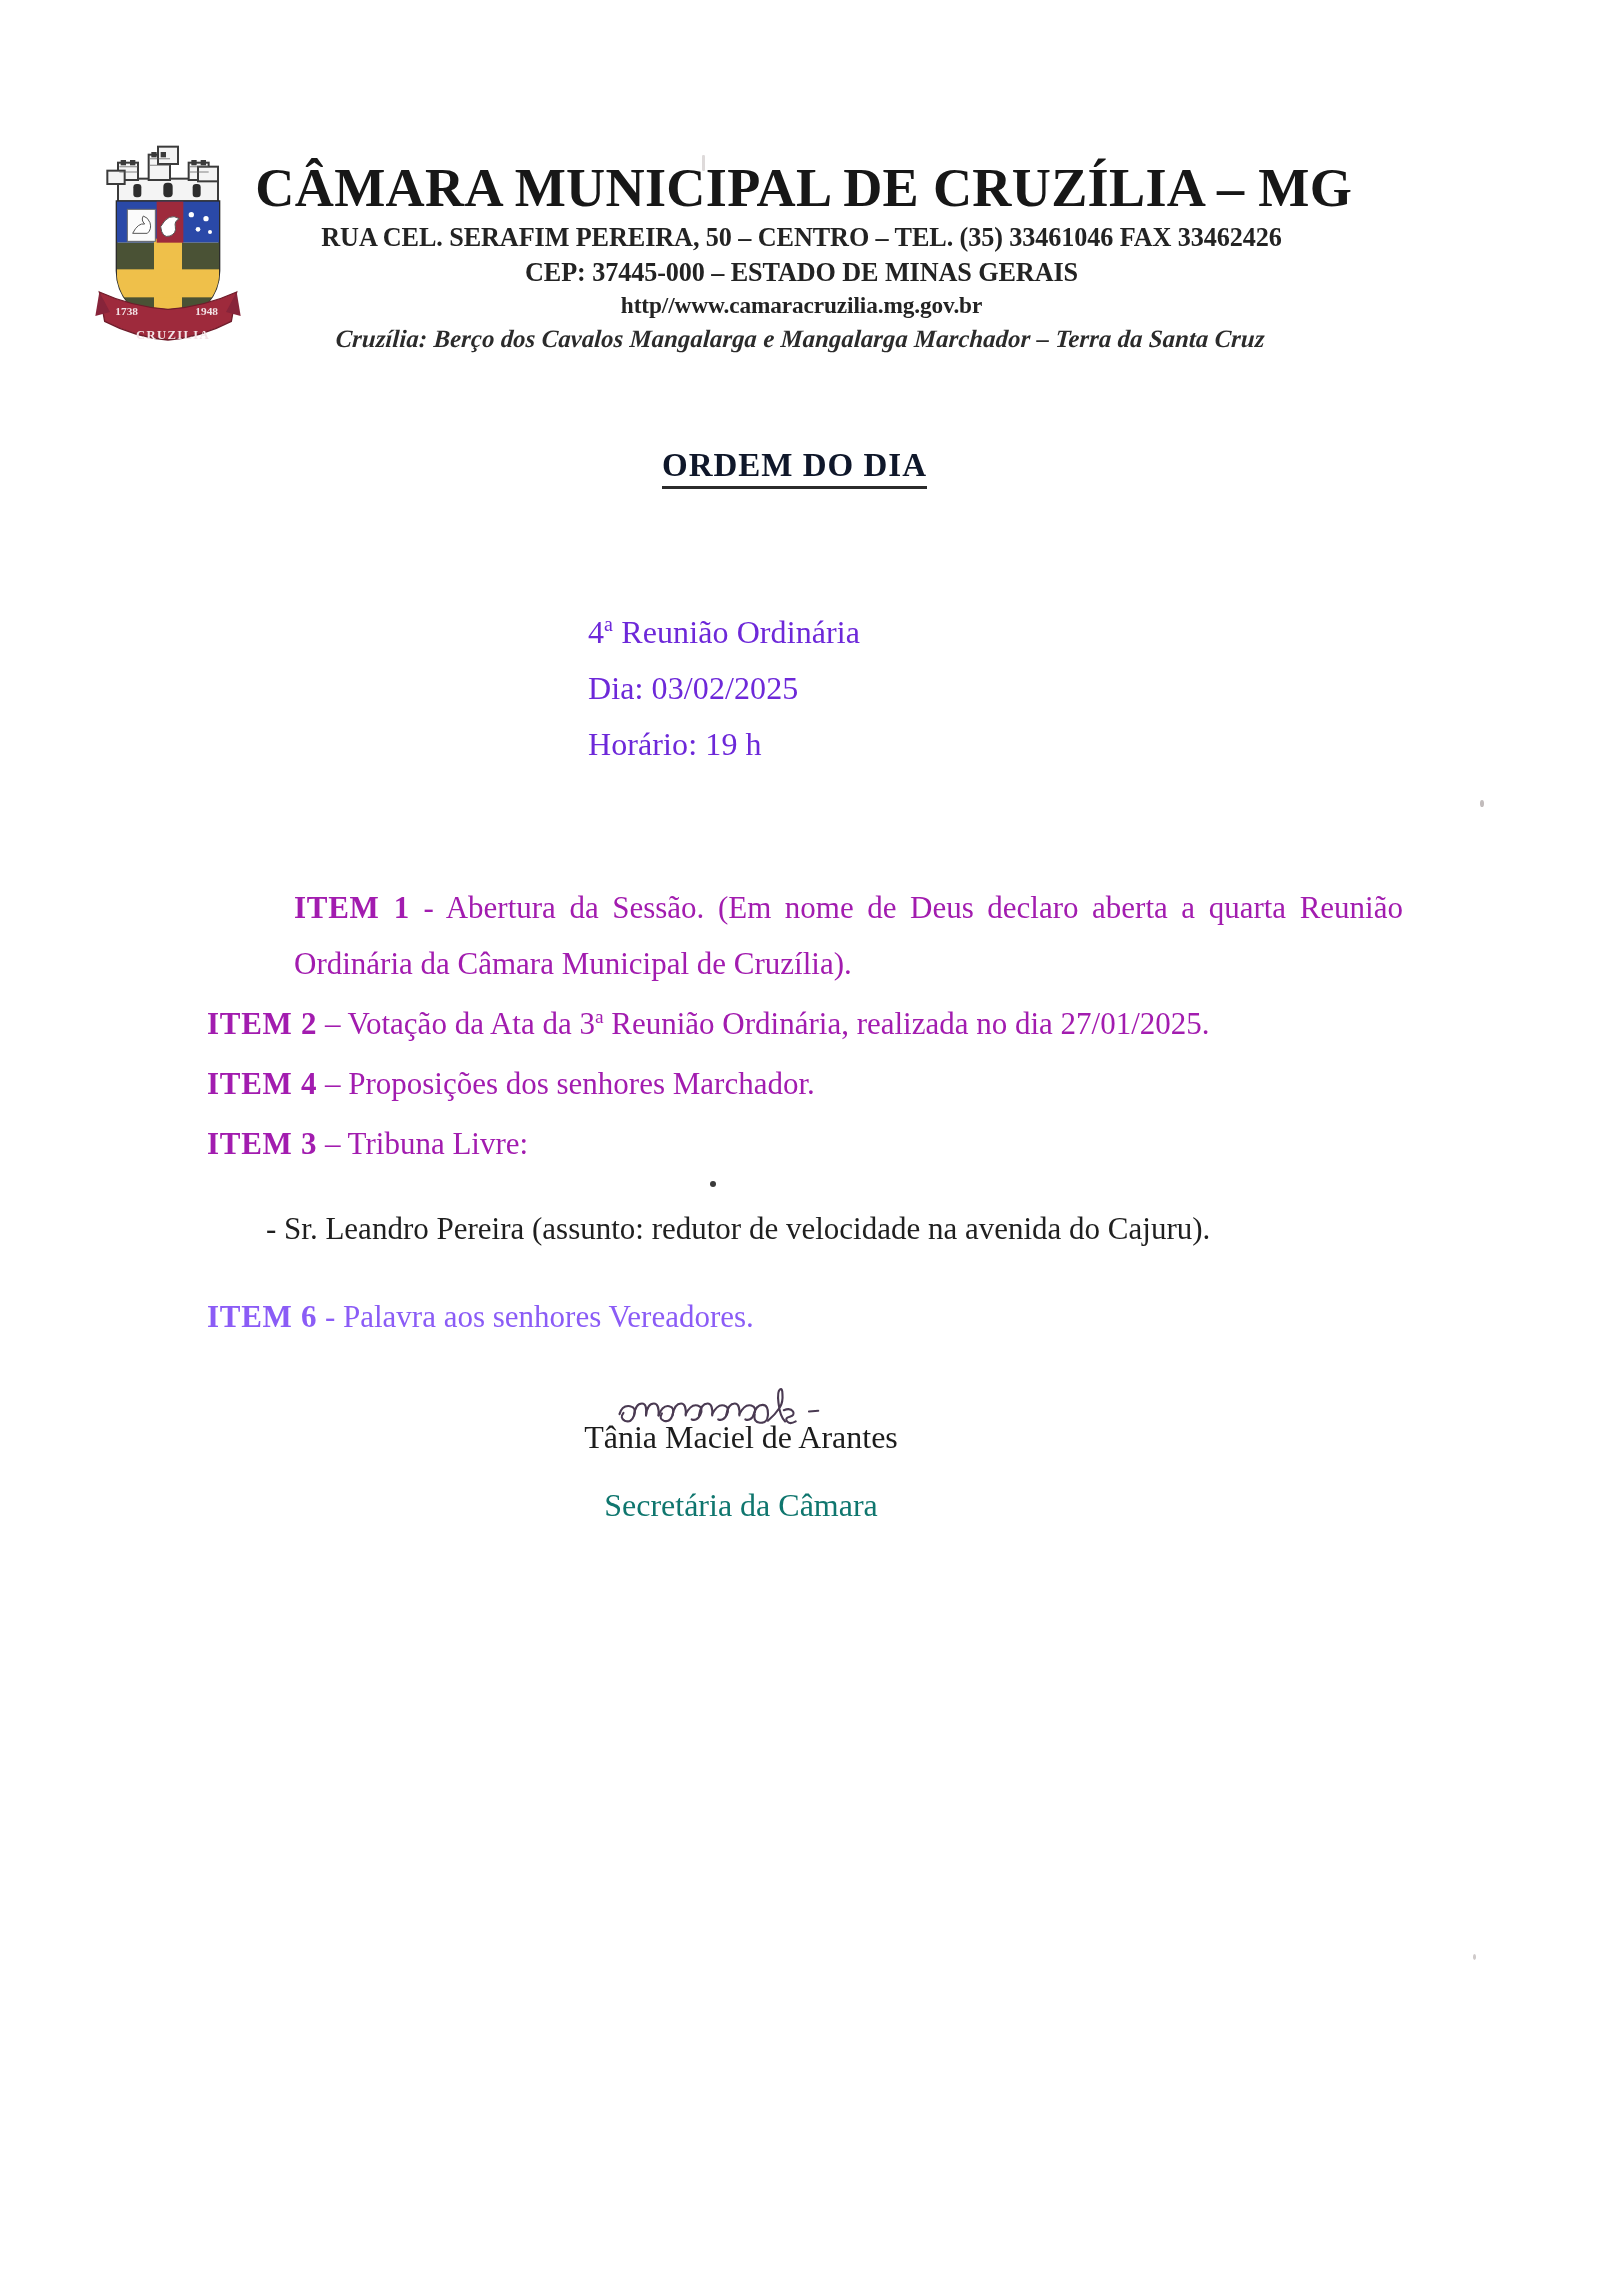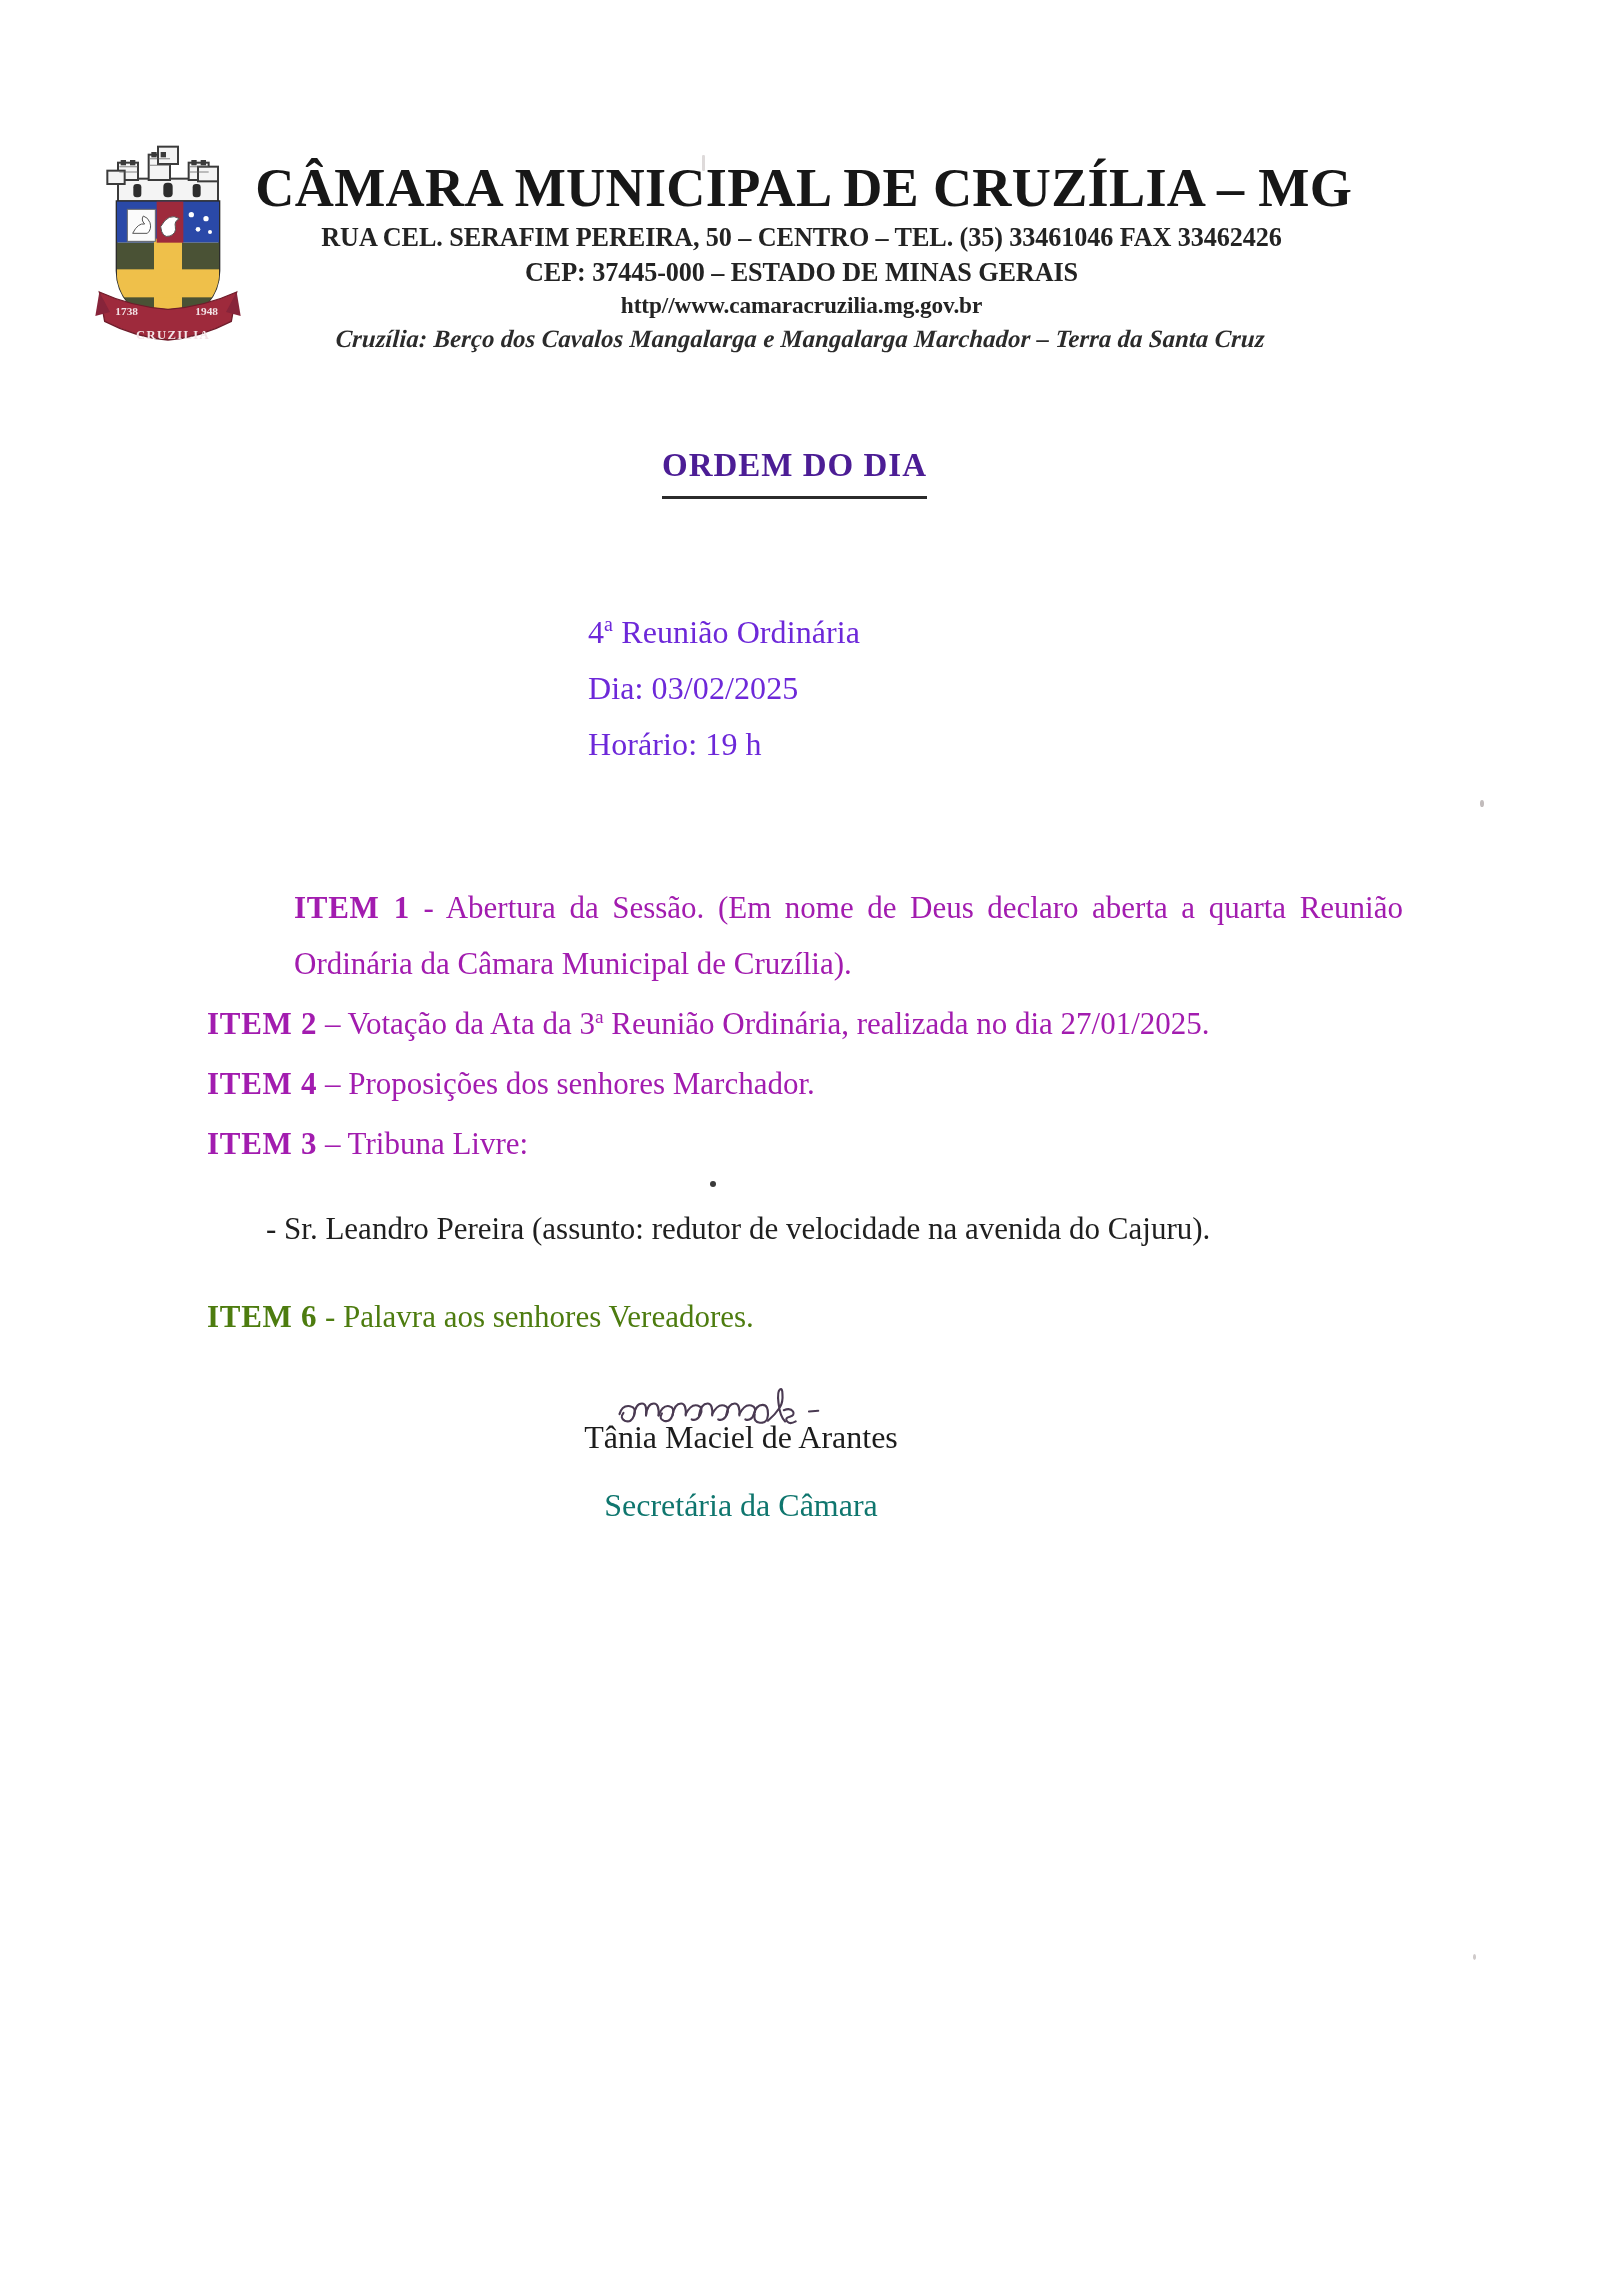--- a/index.html
+++ b/index.html
@@ -90,23 +90,23 @@
     top: 447px;
     width: 1609px;
     text-align: center;
   }
   .doc-title {
     display: inline-block;
     font-weight: 700;
     font-size: 33px;
     line-height: 37px;
     letter-spacing: 1px;
-    color: #4c1d95;
+    color: #0f172a;
     border-bottom: 3.3px solid #2b2b2b;
-    padding-bottom: 12px;
+    padding-bottom: 2px;
     margin-left: -20px;
   }
 
   
   .meta {
     position: absolute;
     left: 588px;
     top: 604px;
     width: 601px;
   }
@@ -157,21 +157,21 @@
   .sub-item {
     font-size: 31px;
     line-height: 56px;
     color: #1f1f1f;
     padding-left: 59px;
     margin-top: 29px;
   }
   .item-last {
     font-size: 31px;
     line-height: 56px;
-    color: #4d7c0f;
+    color: #8b5cf6;
     margin-top: 32px;
   }
   .item-last .lbl {
     font-weight: 700;
     letter-spacing: 0.7px;
   }
 
   
   .item1 {
     padding-left: 87px;

